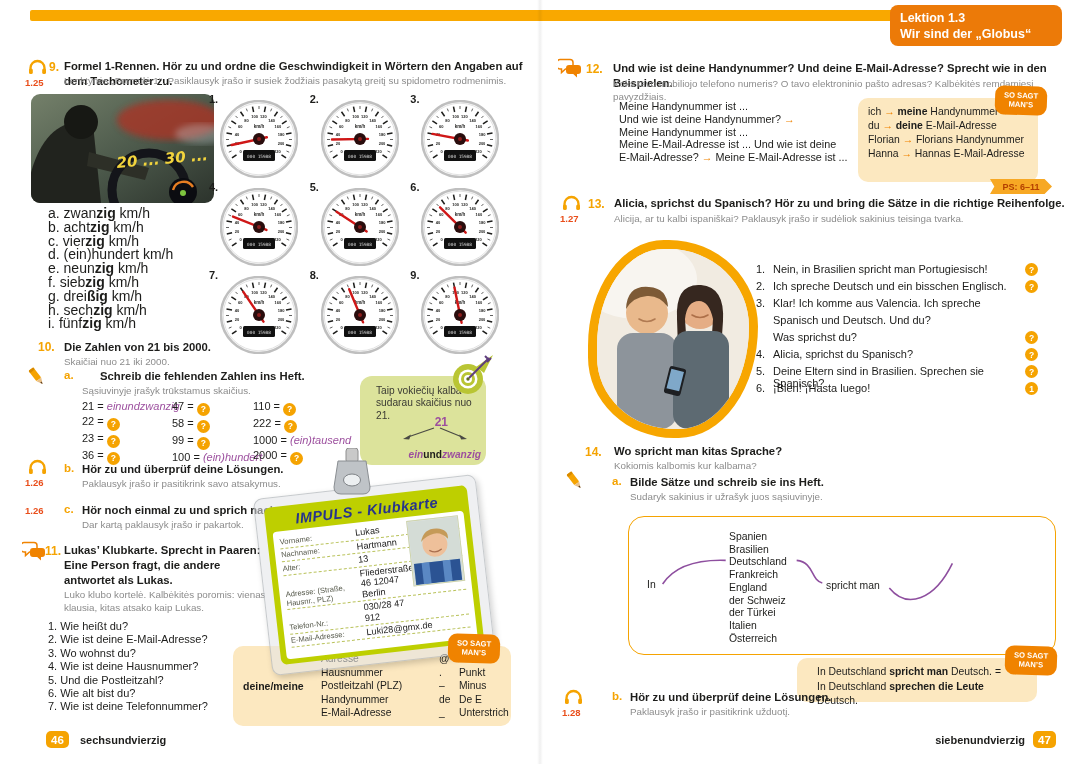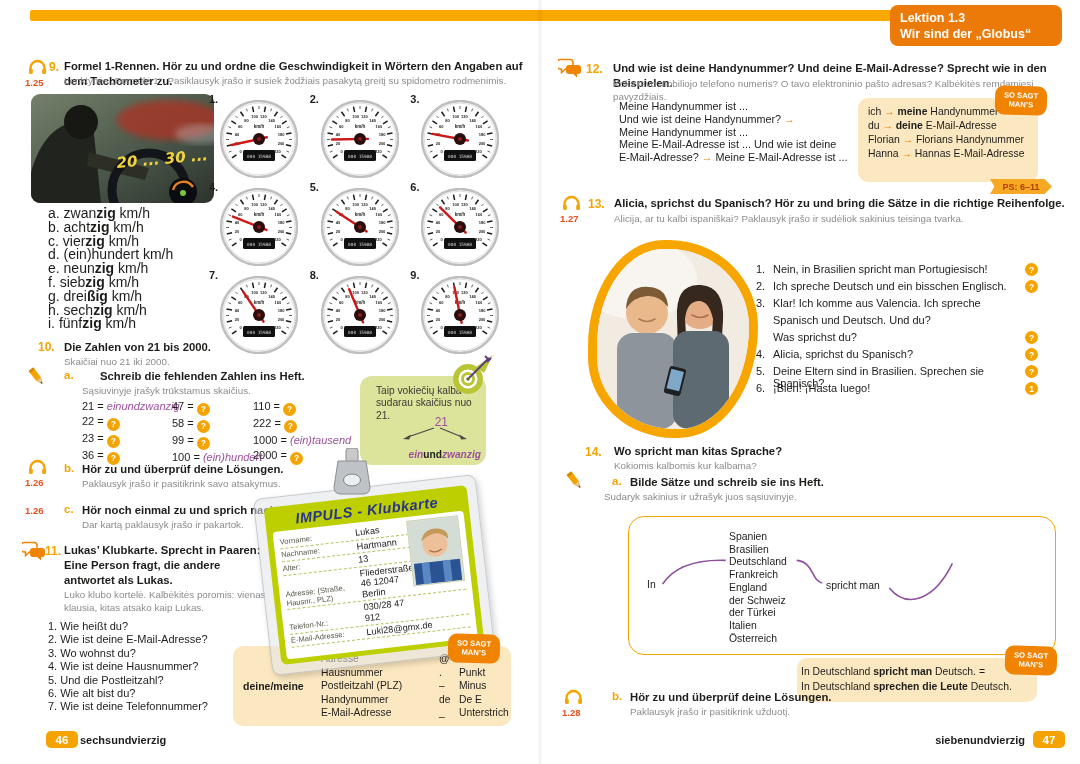--- a/index.html
+++ b/index.html
@@ -30,21 +30,21 @@
   .gauge{position:absolute;left:13px;top:8px;width:78px;height:78px}
 
   .options{left:48px;top:207px;font-size:14px;line-height:13.8px}
 
   
   .numcol{font-size:11px;line-height:15.2px;white-space:nowrap}
 
   
   .note{left:360px;top:376px;width:126px;height:89px;background:#DCE39B;border-radius:12px;padding:9px 8px 6px 16px}
   .note-text{font-size:10.2px;line-height:1.22;color:#3a3a33}
-  .note-num{position:absolute;right:38px;top:39px;color:#9C4F9E;font-weight:normal;font-size:12px}
+  .note-num{position:absolute;right:38px;top:39px;color:#9C4F9E;font-weight:bold;font-size:12px}
   .note-word{position:absolute;right:5px;bottom:5px;font-size:10.2px;font-weight:bold}
 
   
   .pouch{left:262px;top:486px;width:224px;height:178px;background:rgba(225,228,232,.55);border:1px solid rgba(160,165,170,.5);
      border-radius:9px;padding:9px;transform:rotate(-6.5deg);box-shadow:2px 3px 6px rgba(0,0,0,.18);z-index:3}
   .kcard{width:100%;height:100%;background:#BECF00;border-radius:6px;padding:4px 6px}
   .ktitle{color:#27348B;font-weight:bold;font-style:italic;font-size:14.5px;text-align:center;letter-spacing:.5px;padding:2px 0 3px}
   .kpanel{position:relative;background:#fff;border-radius:4px;padding:4px 6px 2px;height:128px}
   .krow{display:grid;grid-template-columns:76px 1fr;align-items:end;border-bottom:1px dashed #b9c25a;padding:1px 0 1px}
   .klabel{font-size:7.6px;color:#55584a;line-height:1.15}
@@ -80,21 +80,21 @@
   .srow{display:flex;align-items:flex-start;height:17px;font-size:11px}
   .s-num{width:17px;flex:none}
   .s-text{flex:1}
   .s-badge{flex:none;margin-left:4px}
 
   
   .match-box{left:628px;top:516px;width:428px;height:139px;border:1.5px solid #F5A301;border-radius:16px;background:#fff}
   .mcol{position:absolute;font-size:10.4px;line-height:12.7px}
   .msvg{position:absolute;left:0;top:0;width:100%;height:100%;pointer-events:none}
 
-  .footer-badge{width:32px;height:17px;background:#F5A301;border-radius:5px;color:#fff;font-weight:bold;font-size:11.5px;
+  .footer-badge{width:23px;height:17px;background:#F5A301;border-radius:5px;color:#fff;font-weight:bold;font-size:11.5px;
      display:flex;align-items:center;justify-content:center}
   .footer-word{font-weight:bold;font-size:11px;color:#1d1d1b}
 
   .icon{display:block}
 </style>
 </head>
 <body>
 
 <div class="page">
 
@@ -898,21 +898,21 @@
   <svg class="abs icon" style="left:564px;top:470px" width="22" height="22" viewBox="0 0 22 22">
     <g transform="rotate(-38 11 11)">
       <rect x="8" y="1" width="6" height="13" rx="1" fill="#F5A301"></rect>
       <polygon points="8,14 14,14 11,20" fill="#e9c088"></polygon>
       <polygon points="10,17.5 12,17.5 11,20" fill="#5a3b1e"></polygon>
       <rect x="8" y="1" width="6" height="2.6" rx="1" fill="#d88a00"></rect>
     </g>
   </svg>
   <div class="abs ex-letter" style="left:612px;top:475px">a.</div>
   <div class="abs ex-title" style="left:630px;top:475px">Bilde Sätze und schreib sie ins Heft.</div>
-  <div class="abs ex-sub" style="left:604px;top:490px">Sudaryk sakinius ir užrašyk juos sąsiuvinyje.</div>
+  <div class="abs ex-sub" style="left:630px;top:490px">Sudaryk sakinius ir užrašyk juos sąsiuvinyje.</div>
 
   <div class="abs match-box">
     <div class="mcol" style="left:18px;top:62px">In</div>
     <div class="mcol" style="left:100px;top:14px">
 
     <div>Spanien</div>
         <div>Brasilien</div>
         <div>Deutschland</div>
         <div>Frankreich</div>
         <div>England</div>
@@ -922,21 +922,21 @@
         <div>Österreich</div>
       </div>
     <div class="mcol" style="left:197px;top:63px">spricht man</div>
     <svg class="msvg" viewBox="0 0 428 139">
       <path d="M32,68 C44,50 66,43 96,44" fill="none" stroke="#8E4F9F" stroke-width="1.6"></path>
       <path d="M168,44 C186,46 182,64 194,67" fill="none" stroke="#8E4F9F" stroke-width="1.6"></path>
       <path d="M262,72 C280,94 308,84 326,47" fill="none" stroke="#8E4F9F" stroke-width="1.6"></path>
     </svg>
   </div>
 
-  <div class="abs cream-box" style="left:797px;top:658px;width:240px;height:44px;padding:7px 4px">
+  <div class="abs cream-box" style="left:797px;top:658px;width:240px;height:44px;padding:7px 20px">
     <div style="font-size:10.4px;line-height:14.6px">
 
     <div>In Deutschland <b>spricht man</b> Deutsch. =</div>
         <div>In Deutschland <b>sprechen die Leute</b> Deutsch.</div>
       </div>
   </div>
   <div class="ssm" style="left:1005px;top:646px">SO SAGT MAN’S</div>
 
   <svg class="abs icon" style="left:564px;top:688px" width="19" height="17" viewBox="0 0 19 17">
     <path d="M2.5,13 v-3 a7,7 0 0 1 14,0 v3" fill="none" stroke="#F5A301" stroke-width="2.3" stroke-linecap="round"></path>

